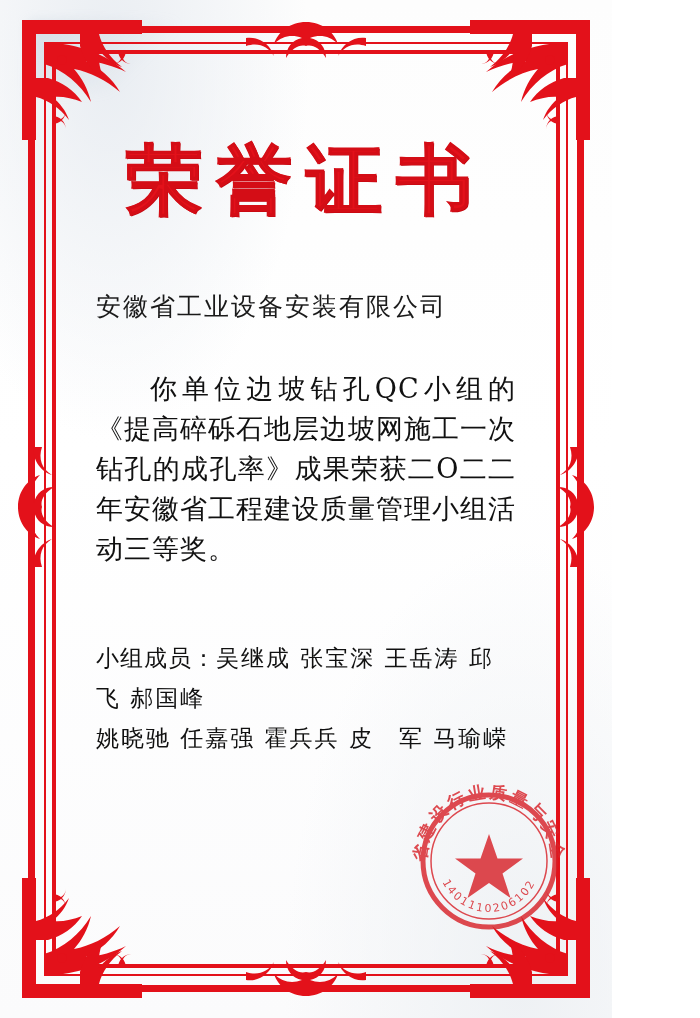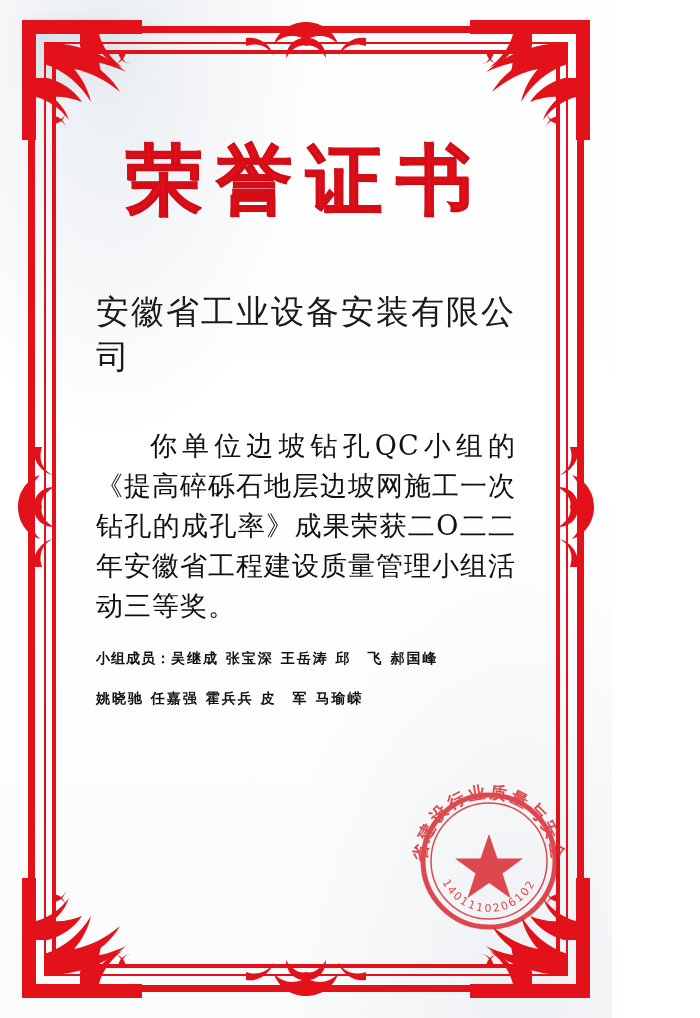--- a/index.html
+++ b/index.html
@@ -79,46 +79,46 @@
   }
 
   
   .content {
     position: absolute;
     left: 96px;
     right: 96px;
     top: 290px;
   }
   .recipient {
-    font-size: 33px;
+    font-size: 25px;
     color: #1a1a1a;
     letter-spacing: 2px;
     margin-bottom: 46px;
     font-family: "DejaVu Serif", "Liberation Serif", serif;
   }
   .citation {
     font-size: 27px;
     line-height: 40px;
     color: #111111;
     letter-spacing: 1px;
     text-indent: 54px;
     text-align: justify;
     font-family: "DejaVu Serif", "Liberation Serif", serif;
   }
 
   .members {
     position: absolute;
     left: 96px;
     right: 80px;
     top: 638px;
-    font-size: 14px;
+    font-size: 23px;
     color: #111111;
     line-height: 40px;
     font-family: "DejaVu Sans", "Liberation Sans", sans-serif;
-    font-weight: bold;
+    font-weight: normal;
   }
   .members-label { letter-spacing: 1px; }
   .members-line1 { letter-spacing: 2px; }
   .members-line2 {
     display: block;
     letter-spacing: 2px;
   }
 
   
   .seal {

